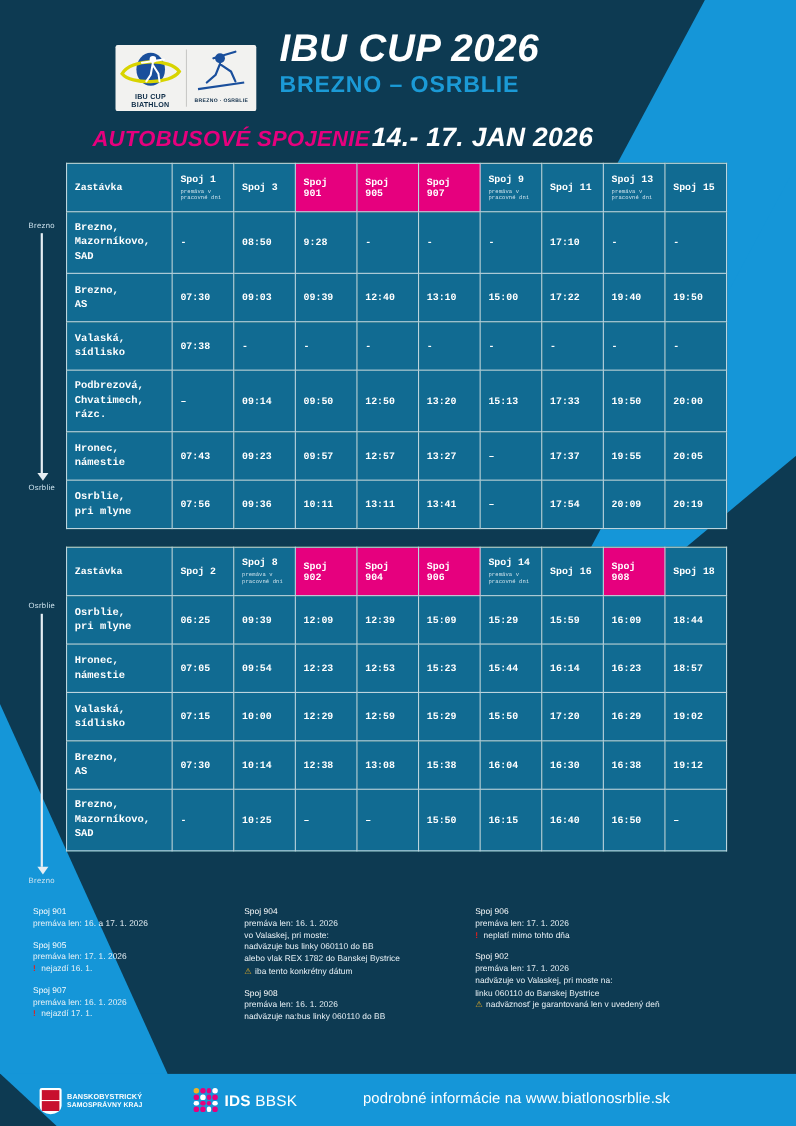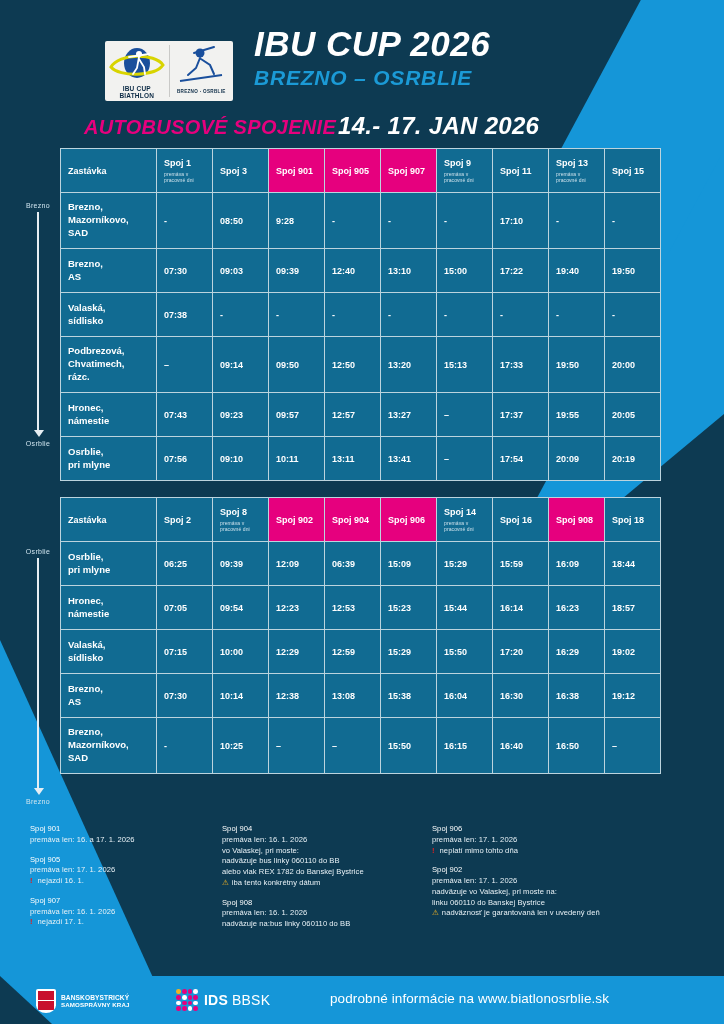--- a/index.html
+++ b/index.html
@@ -62,21 +62,21 @@
   }
   #ibu-cap { font-size: 6.5px; letter-spacing: .2px; }
   #bo-cap  { font-size: 4.6px; letter-spacing: .3px; bottom: 6px; }
 
   #title-block { position: absolute; left: 238px; top: 26px; width: 420px; }
   #main-title {
     font-size: 35px; font-weight: bold; font-style: italic;
     color: #ffffff; letter-spacing: .5px; line-height: 1;
   }
   #sub-title {
-    font-size: 21px; font-weight: bold; font-style: italic;
+    font-size: 21px; font-weight: bold; 
     color: #1b9ad6; letter-spacing: .8px; margin-top: 6px; line-height: 1;
   }
   #bus-label {
     position: absolute; left: 68px; top: 116px;
     font-size: 20px; font-weight: bold; font-style: italic;
     color: #e6007e; letter-spacing: .3px;
   }
   #date-label {
     position: absolute; left: 322px; top: 112px;
     font-size: 24px; font-weight: bold; font-style: italic;
@@ -100,20 +100,21 @@
   #dir-2 .stem { height: 230px; }
 
   
   .tbl-wrap { position: absolute; left: 60px; width: 600px; }
   #tbl1-wrap { top: 148px; }
   #tbl2-wrap { top: 497px; }
   table {
     border-collapse: collapse; width: 600px;
     table-layout: fixed;
     background: #14532d;
+    font-family: Liberation Mono, monospace;
   }
   th, td {
     border: 1px solid #bcd4de;
     color: #ffffff;
     background: #116b92;
     font-size: 9px;
     font-weight: bold;
     padding: 4px 7px;
     vertical-align: middle;
     text-align: left;
@@ -329,21 +330,21 @@
             <td class="col-t">12:57</td>
             <td class="col-t">13:27</td>
             <td class="col-t">–</td>
             <td class="col-t">17:37</td>
             <td class="col-t">19:55</td>
             <td class="col-t">20:05</td>
           </tr>
           <tr>
             <td class="stopname col-stop">Osrblie,<br>pri mlyne</td>
             <td class="col-t">07:56</td>
-            <td class="col-t">09:10</td>
+            <td class="col-t">09:36</td>
             <td class="col-t">10:11</td>
             <td class="col-t">13:11</td>
             <td class="col-t">13:41</td>
             <td class="col-t">–</td>
             <td class="col-t">17:54</td>
             <td class="col-t">20:09</td>
             <td class="col-t">20:19</td>
           </tr>
         </tbody>
     </table>
@@ -364,21 +365,21 @@
             <th class="col-t pink"><span>Spoj 908</span></th>
             <th class="col-t"><span>Spoj 18</span></th>
           </tr>
         </thead>
       <tbody id="tbl2-body">
           <tr>
             <td class="stopname col-stop">Osrblie,<br>pri mlyne</td>
             <td class="col-t">06:25</td>
             <td class="col-t">09:39</td>
             <td class="col-t">12:09</td>
-            <td class="col-t">06:39</td>
+            <td class="col-t">12:39</td>
             <td class="col-t">15:09</td>
             <td class="col-t">15:29</td>
             <td class="col-t">15:59</td>
             <td class="col-t">16:09</td>
             <td class="col-t">18:44</td>
           </tr>
           <tr>
             <td class="stopname col-stop">Hronec,<br>námestie</td>
             <td class="col-t">07:05</td>
             <td class="col-t">09:54</td>

